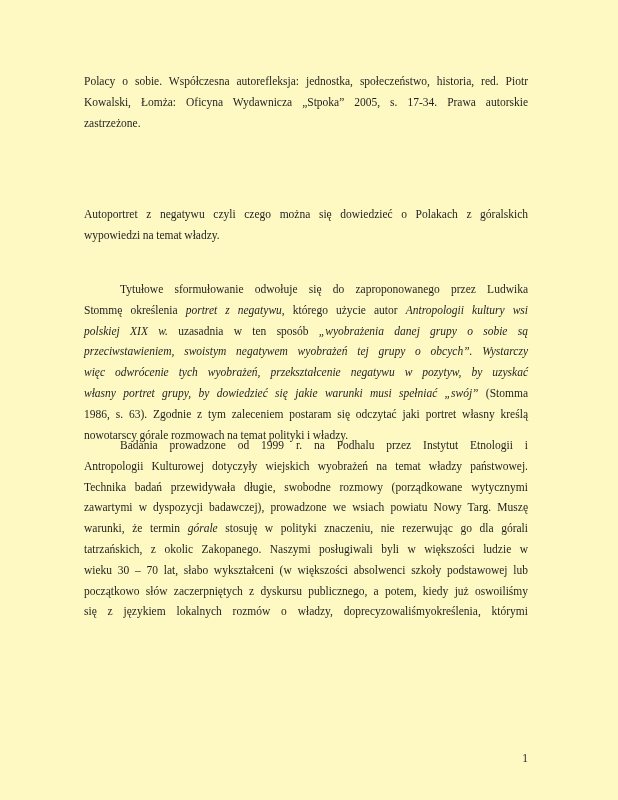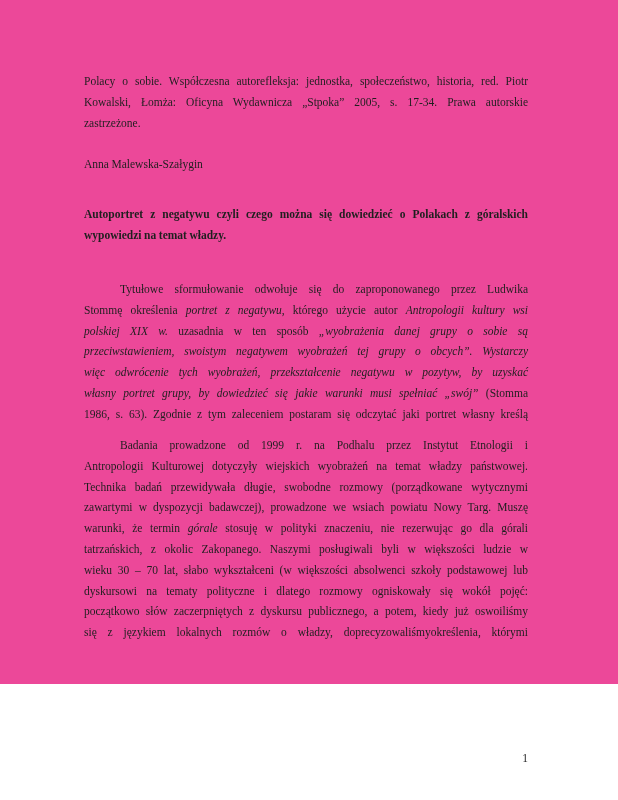--- a/index.html
+++ b/index.html
@@ -5,40 +5,40 @@
   html, body {
     margin: 0; padding: 0;
     width: 618px; height: 800px;
     background: #ffffff;
     overflow: hidden;
     font-family: "Liberation Serif", "DejaVu Serif", serif;
     color: #1f1f1f;
   }
   .page {
     position: relative;
-    width: 618px; height: 684px;
-    background: #ec4899;
+    width: 618px; height: 800px;
+    background: #fef9c3;
   }
   .block {
     position: absolute;
     left: 84px;
     width: 444px;
     font-size: 11.5px;
     line-height: 20.8px;
     word-spacing: -0.3px;
   }
   .line {
     height: 20.8px;
     white-space: nowrap;
   }
   
   .jl { text-align: justify; text-align-last: justify; }
   .ll { text-align-last: left; }   
   .indent .line:first-child { text-indent: 36px; }
-  .bold { font-weight: bold; }
+  .bold { font-weight: normal; }
   .it { font-style: italic; }
   .b-citation { top: 71px; }
   .b-author   { top: 154px; }
   .b-title    { top: 204px; }
   .b-para1    { top: 279px; }
   .b-para2    { top: 435px; }
   .page-number {
     position: absolute;
     top: 748px;
     left: 84px;
@@ -53,47 +53,44 @@
 <body>
 
 <div class="page">
 
   <div class="block b-citation">
       <div class="line jl"><span>Polacy o sobie. Współczesna autorefleksja: jednostka, społeczeństwo, historia, red. Piotr</span></div>
       <div class="line jl"><span>Kowalski, Łomża: Oficyna Wydawnicza „Stpoka” 2005, s. 17-34. Prawa autorskie</span></div>
       <div class="line jl ll"><span>zastrzeżone.</span></div>
     </div>
 
-  <div class="block b-author">
-    <div class="line">Anna Malewska-Szałygin</div>
-  </div>
 
   <div class="block b-title bold">
       <div class="line jl"><span>Autoportret z negatywu czyli czego można się dowiedzieć o Polakach z góralskich</span></div>
       <div class="line jl ll"><span>wypowiedzi na temat władzy.</span></div>
     </div>
 
   <div class="block b-para1 indent">
       <div class="line jl"><span>Tytułowe sformułowanie odwołuje się do zaproponowanego przez Ludwika</span></div>
       <div class="line jl"><span>Stommę określenia </span><span class="it">portret z negatywu</span><span>, którego użycie autor </span><span class="it">Antropologii kultury wsi</span></div>
       <div class="line jl"><span class="it">polskiej XIX w.</span><span> uzasadnia w ten sposób </span><span class="it">„wyobrażenia danej grupy o sobie są</span></div>
       <div class="line jl"><span class="it">przeciwstawieniem, swoistym negatywem wyobrażeń tej grupy o obcych”. Wystarczy</span></div>
       <div class="line jl"><span class="it">więc odwrócenie tych wyobrażeń, przekształcenie negatywu w pozytyw, by uzyskać</span></div>
       <div class="line jl"><span class="it">własny portret grupy, by dowiedzieć się jakie warunki musi spełniać „swój”</span><span> (Stomma</span></div>
       <div class="line jl"><span>1986, s. 63). Zgodnie z tym zaleceniem postaram się odczytać jaki portret własny kreślą</span></div>
+      <div class="line jl ll"><span>nowotarscy górale rozmowach na temat polityki i władzy.</span></div>
     </div>
 
   <div class="block b-para2 indent">
       <div class="line jl"><span>Badania prowadzone od 1999 r. na Podhalu przez Instytut Etnologii i</span></div>
       <div class="line jl"><span>Antropologii Kulturowej dotyczyły wiejskich wyobrażeń na temat władzy państwowej.</span></div>
       <div class="line jl"><span>Technika badań przewidywała długie, swobodne rozmowy (porządkowane wytycznymi</span></div>
       <div class="line jl"><span>zawartymi w dyspozycji badawczej), prowadzone we wsiach powiatu Nowy Targ. Muszę</span></div>
       <div class="line jl"><span>warunki, że termin </span><span class="it">górale</span><span> stosuję w polityki znaczeniu, nie rezerwując go dla górali</span></div>
       <div class="line jl"><span>tatrzańskich, z okolic Zakopanego. Naszymi posługiwali byli w większości ludzie w</span></div>
       <div class="line jl"><span>wieku 30 – 70 lat, słabo wykształceni (w większości absolwenci szkoły podstawowej lub</span></div>
-      <div class="line jl"><span>dyskursowi na tematy polityczne i dlatego rozmowy ogniskowały się wokół pojęć:</span></div>
       <div class="line jl"><span>początkowo słów zaczerpniętych z dyskursu publicznego, a potem, kiedy już oswoiliśmy</span></div>
       <div class="line jl"><span>się z językiem lokalnych rozmów o władzy, doprecyzowaliśmyokreślenia, którymi</span></div>
     </div>
 
   <div class="page-number">1</div>
 
 </div>
 
 </body></html>

